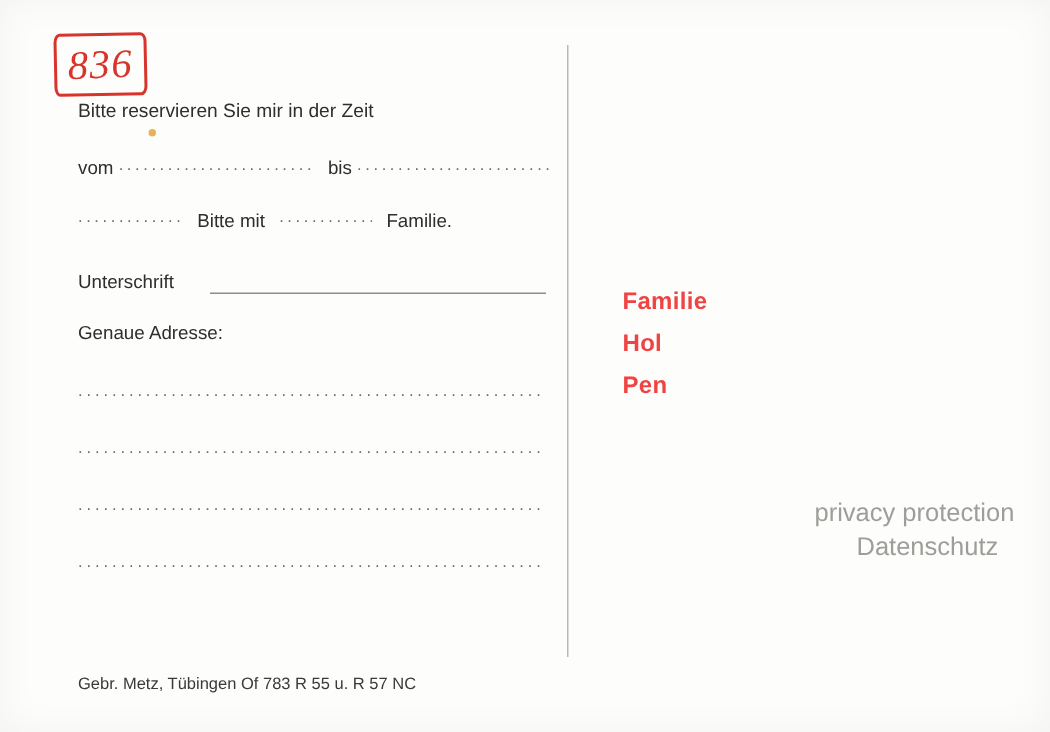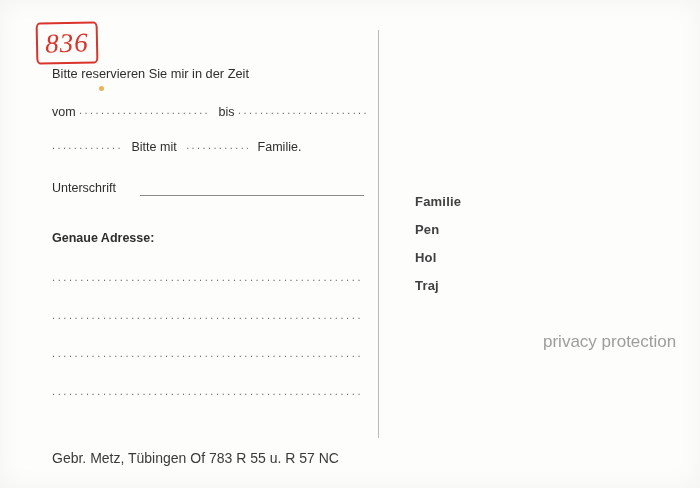--- a/index.html
+++ b/index.html
@@ -106,43 +106,42 @@
   }
   .rule {
     position: absolute;
     height: 1px;
     background: #8d8d88;
   }
   .sig-row {
     position: relative;
     height: 18px;
     margin-top: 24px;
-    margin-bottom: 32px;
+    margin-bottom: 16px;
   }
   .addr-label {
     margin-bottom: 26px;
-    font-weight: bold;
   }
   .dotline {
     color: #6b6b68;
     letter-spacing: 2.6px;
     font-size: 11px;
     margin-bottom: 15px;
     overflow: hidden;
     white-space: nowrap;
     height: 14px;
   }
 
   .address-block {
     position: absolute;
     left: 415px;
     top: 188px;
-    color: #404040;
+    color: #ef4444;
     font-weight: bold;
-    font-size: 13px;
+    font-size: 16px;
     line-height: 28px;
     letter-spacing: .2px;
   }
   .address-block .gap {
     height: 22px;
   }
   .addr-line {
     white-space: nowrap;
   }
 
@@ -158,21 +157,21 @@
     margin-left: 46px;
   }
   .watermark .l2 {
     margin-left: 28px;
   }
 
   .publisher {
     position: absolute;
     left: 52px;
     top: 450px;
-    font-size: 14px;
+    font-size: 11px;
     color: #3a3a37;
     white-space: nowrap;
   }
 </style>
 </head>
 <body>
 
 <div id="card">
 
   <div class="handwritten-number">
@@ -211,25 +210,25 @@
     <div class="addr-label">Genaue Adresse:</div>
 
     <div class="dotline" style="margin-top:18px">....................................................................................</div>
     <div class="dotline" style="margin-top:24px">....................................................................................</div>
     <div class="dotline" style="margin-top:24px">....................................................................................</div>
     <div class="dotline" style="margin-top:24px">....................................................................................</div>
   </div>
 
   <div class="address-block">
     <div class="addr-line">Familie</div>
+    <div class="addr-line">Hol</div>
     <div class="addr-line">Pen</div>
-    <div class="addr-line">Hol</div>
-    <div class="addr-line">Traj</div>
     <div class="gap"></div>
   </div>
 
   <div class="watermark">
     <div class="l1">privacy protection</div>
+    <div class="l2">Datenschutz</div>
   </div>
 
   <div class="publisher">Gebr. Metz, Tübingen  Of 783 R 55 u. R 57 NC</div>
 
 </div>
 
 </body></html>

